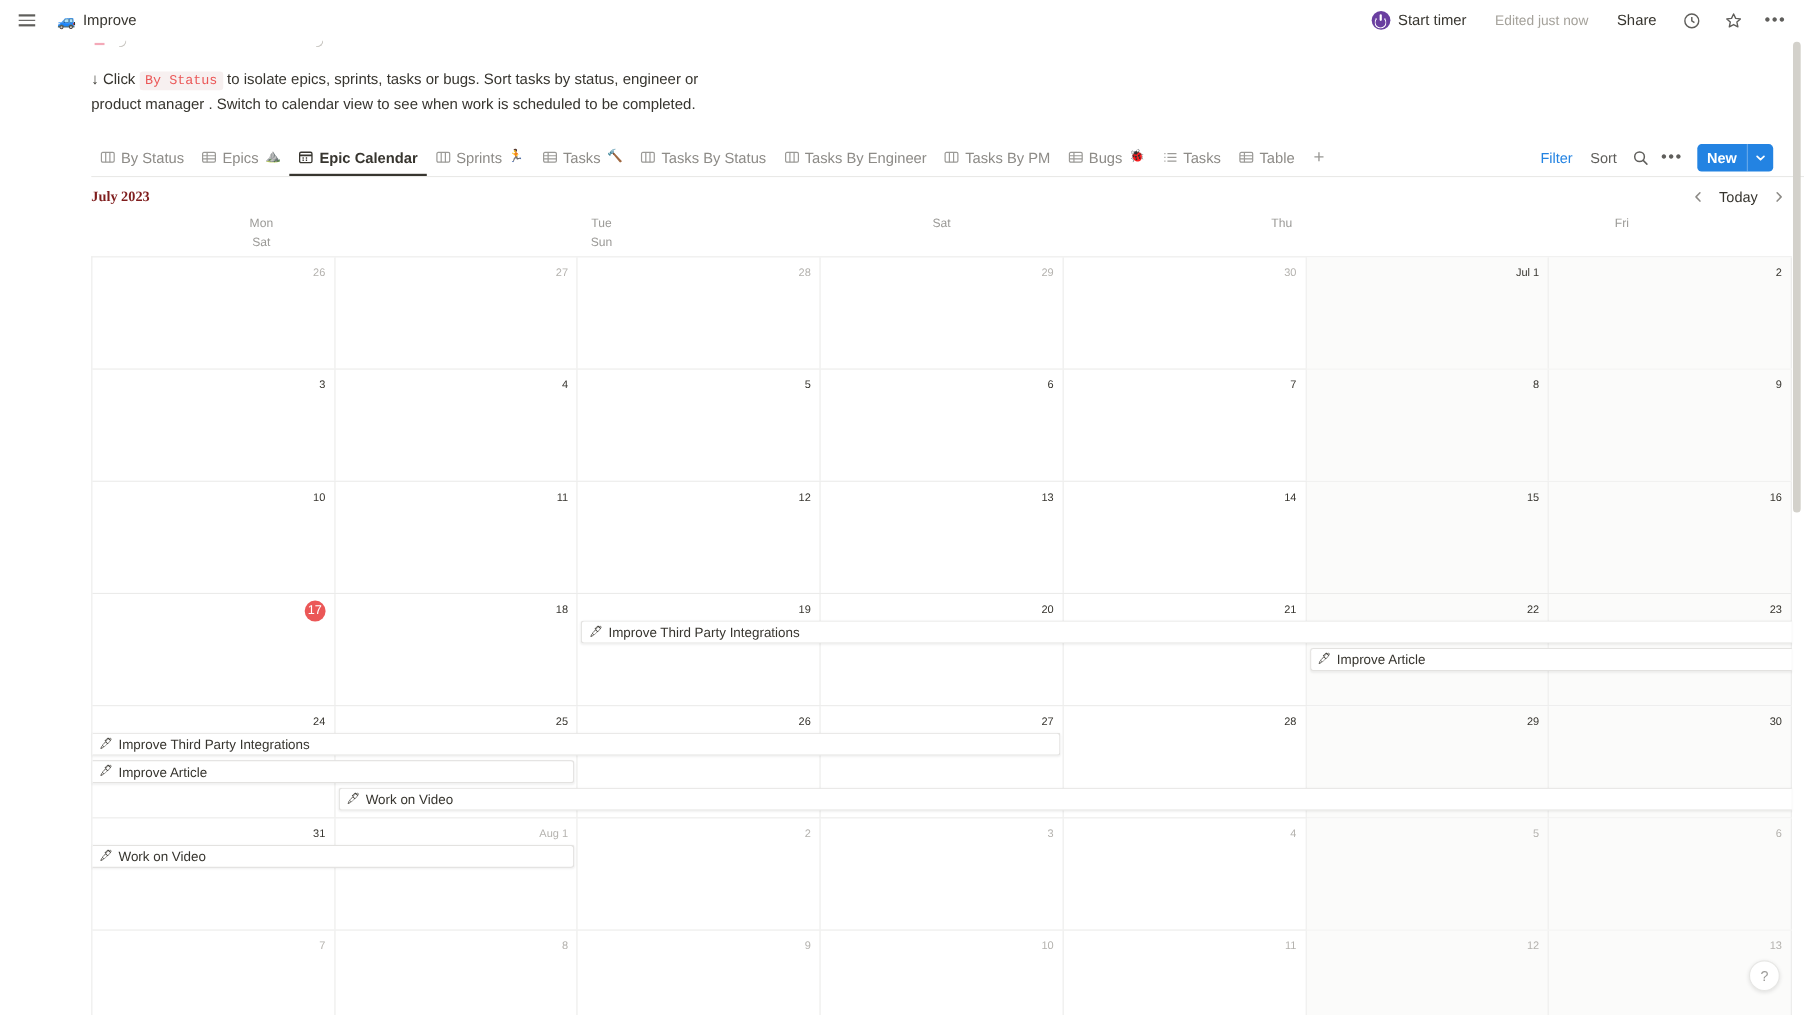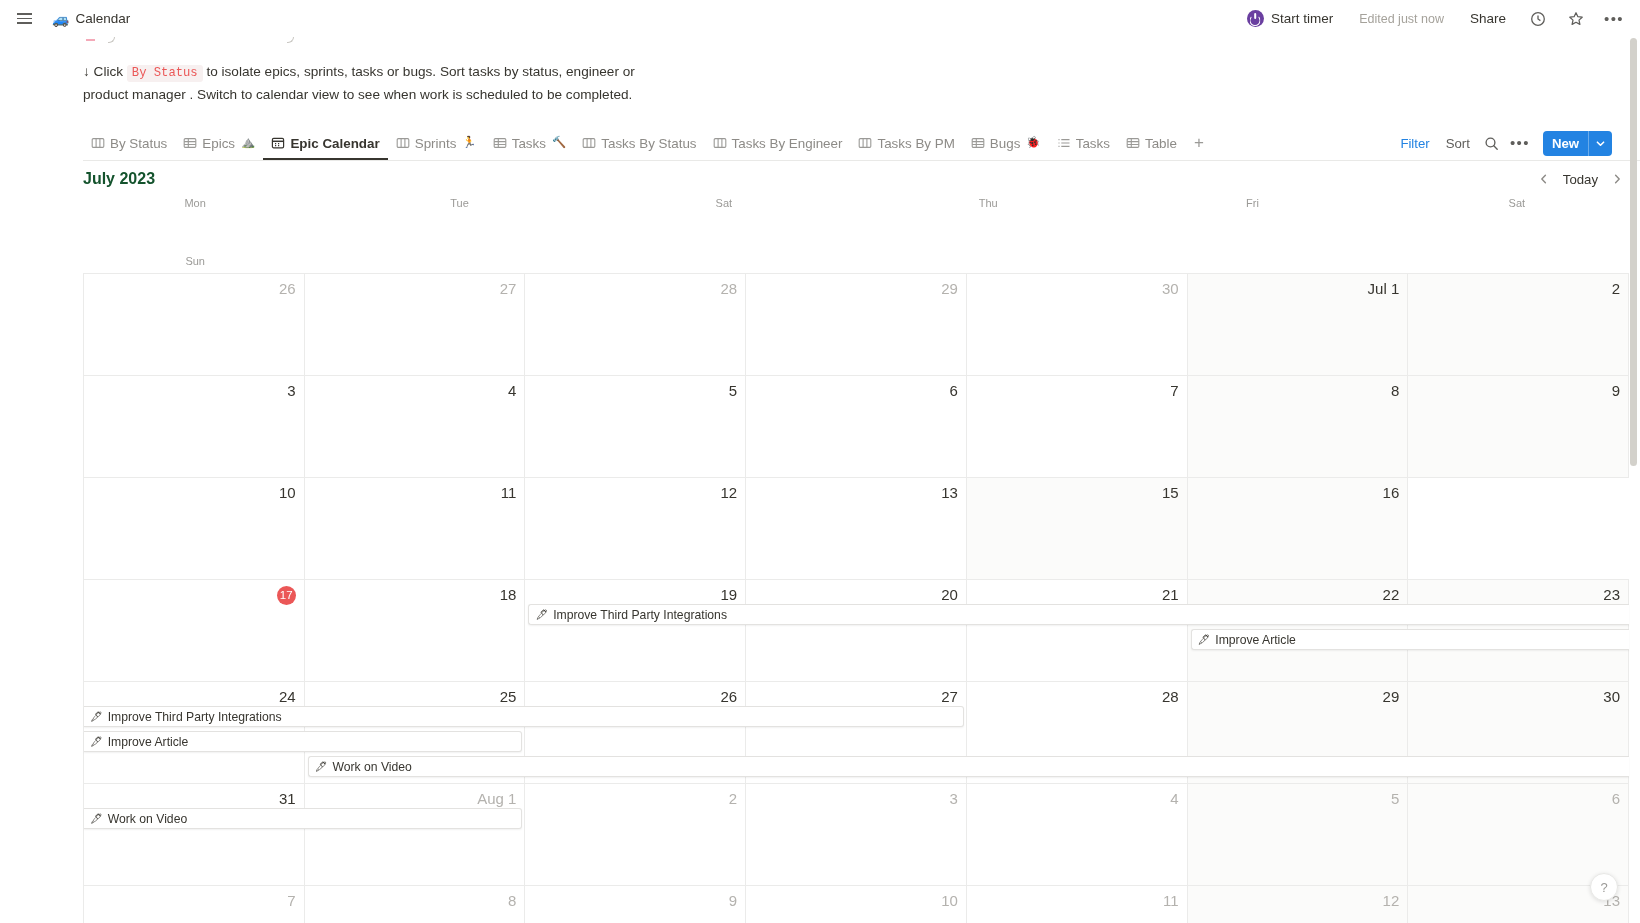--- a/index.html
+++ b/index.html
@@ -145,31 +145,31 @@
   }
   .new-btn .div { width: 1px; background: rgba(255,255,255,0.32); }
   .new-btn .chev { display: flex; align-items: center; padding: 0 6px; color: #fff; }
 
   
   .calwrap { position: relative; padding-right: 0; }
   .calheader {
     height: 36px; display: flex; align-items: center;
     padding-left: 0px; padding-right: 12px; position: relative;
   }
-  .month { font-size: 16px; font-weight: bold; color: #14532d; }
+  .month { font-size: 13px; font-weight: bold; color: #7f1d1d; font-family: Liberation Serif, serif; }
   .calnav { position: absolute; right: 12px; display: flex; align-items: center; gap: 0px; }
   .nav-icon {
     width: 22px; height: 24px; display: flex; align-items: center; justify-content: center;
     color: #8d8b87; cursor: pointer; border-radius: 4px;
   }
   .today-btn {
     font-size: 13.2px; color: #37352f; padding: 3px 8px; border-radius: 4px; cursor: pointer;
   }
 
-  .weekdays { display: grid; grid-template-columns: repeat(6, 1fr); margin-right: 11px; gap: 40px; }
+  .weekdays { display: grid; grid-template-columns: repeat(5, 1fr); margin-right: 11px; }
   .wd {
     font-size: 11px; color: #9b9a97; text-align: center; padding-bottom: 6px;
   }
 
   .grid {
     border-top: 1px solid #ebebea;
     border-left: 1px solid #ebebea;
     margin-right: 11px;
   }
   .week {
@@ -179,21 +179,21 @@
   }
   .day {
     min-height: 101px;
     border-right: 1px solid #ebebea;
     position: relative;
     padding: 6px 8px 0 8px;
     cursor: pointer;
   }
   .day.weekend { background: #fbfbfa; }
   .daynum {
-    font-size: 15px; color: #37352f; text-align: right; display: block;
+    font-size: 10px; color: #37352f; text-align: right; display: block;
     line-height: 18px; height: 18px;
   }
   .day.muted .daynum { color: #b4b2ae; }
   .daynum.today {
     display: inline-flex; align-items: center; justify-content: center;
     width: 19px; height: 19px; border-radius: 50%;
     background: #eb5757; color: #fff; font-size: 11.5px;
     float: right; line-height: 19px;
   }
 
@@ -236,21 +236,21 @@
 <body>
 
 <div class="topbar">
   <div class="hamburger">
     <i></i>
       <i></i>
       <i></i>
   </div>
   <div class="crumb-wrap">
     <span class="crumb-emoji">🚙</span>
-    <span class="crumb-title">Calendar</span>
+    <span class="crumb-title">Improve</span>
   </div>
 
   <div class="topright">
     <div class="timer-btn">
       <span class="power-icon"></span>
       <span>Start timer</span>
     </div>
     <div class="edited">Edited just now</div>
     <div class="share-btn">Share</div>
     <div class="icon-btn">
@@ -509,20 +509,23 @@
             <span class="daynum">10</span>
           </div>
           <div class="day">
             <span class="daynum">11</span>
           </div>
           <div class="day">
             <span class="daynum">12</span>
           </div>
           <div class="day">
             <span class="daynum">13</span>
+          </div>
+          <div class="day">
+            <span class="daynum">14</span>
           </div>
           <div class="day weekend">
             <span class="daynum">15</span>
           </div>
           <div class="day weekend">
             <span class="daynum">16</span>
           </div>
         </div>
         <div class="week">
           <div class="day">

